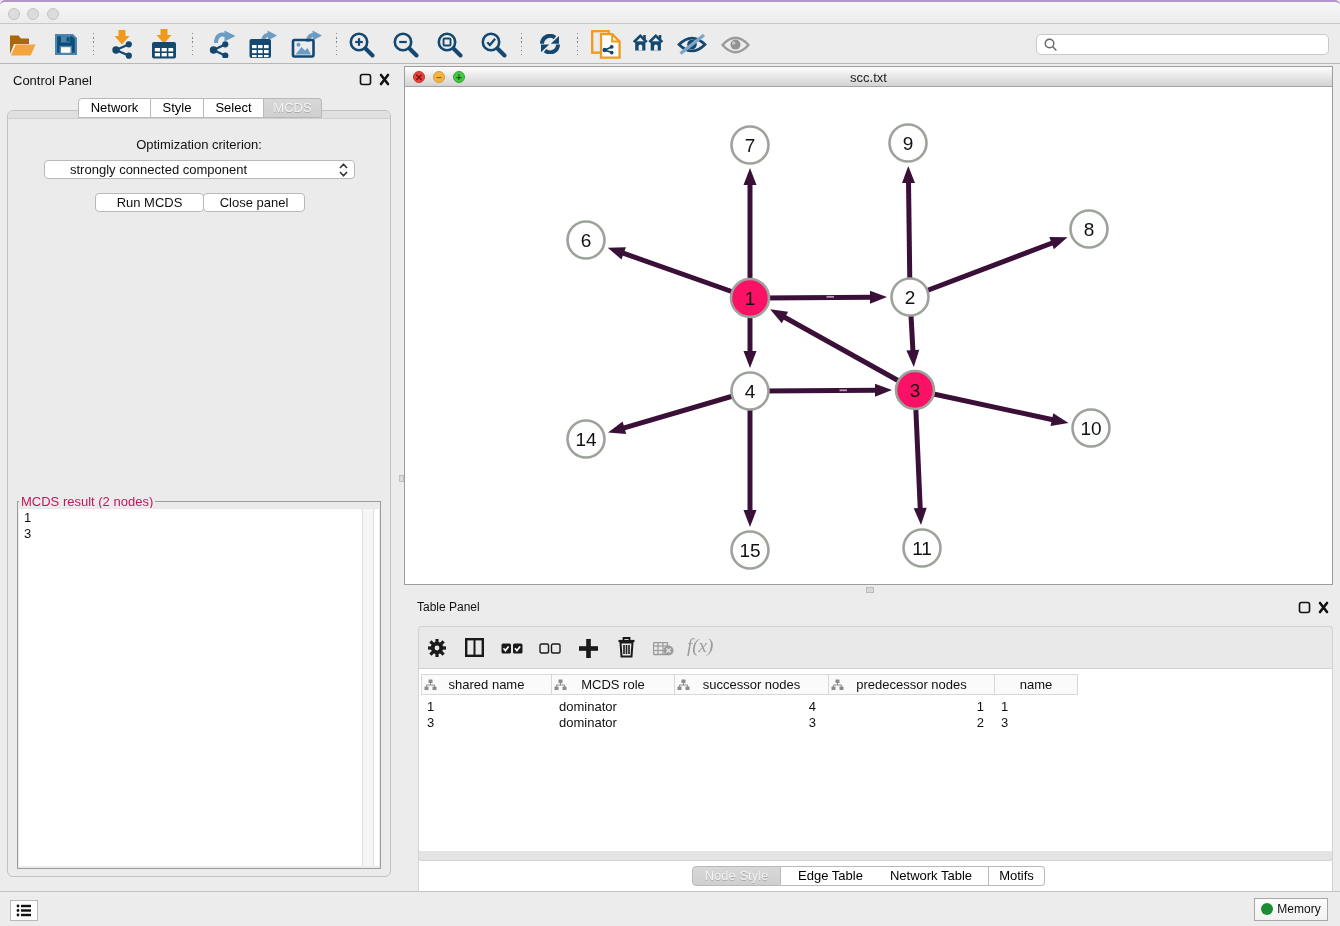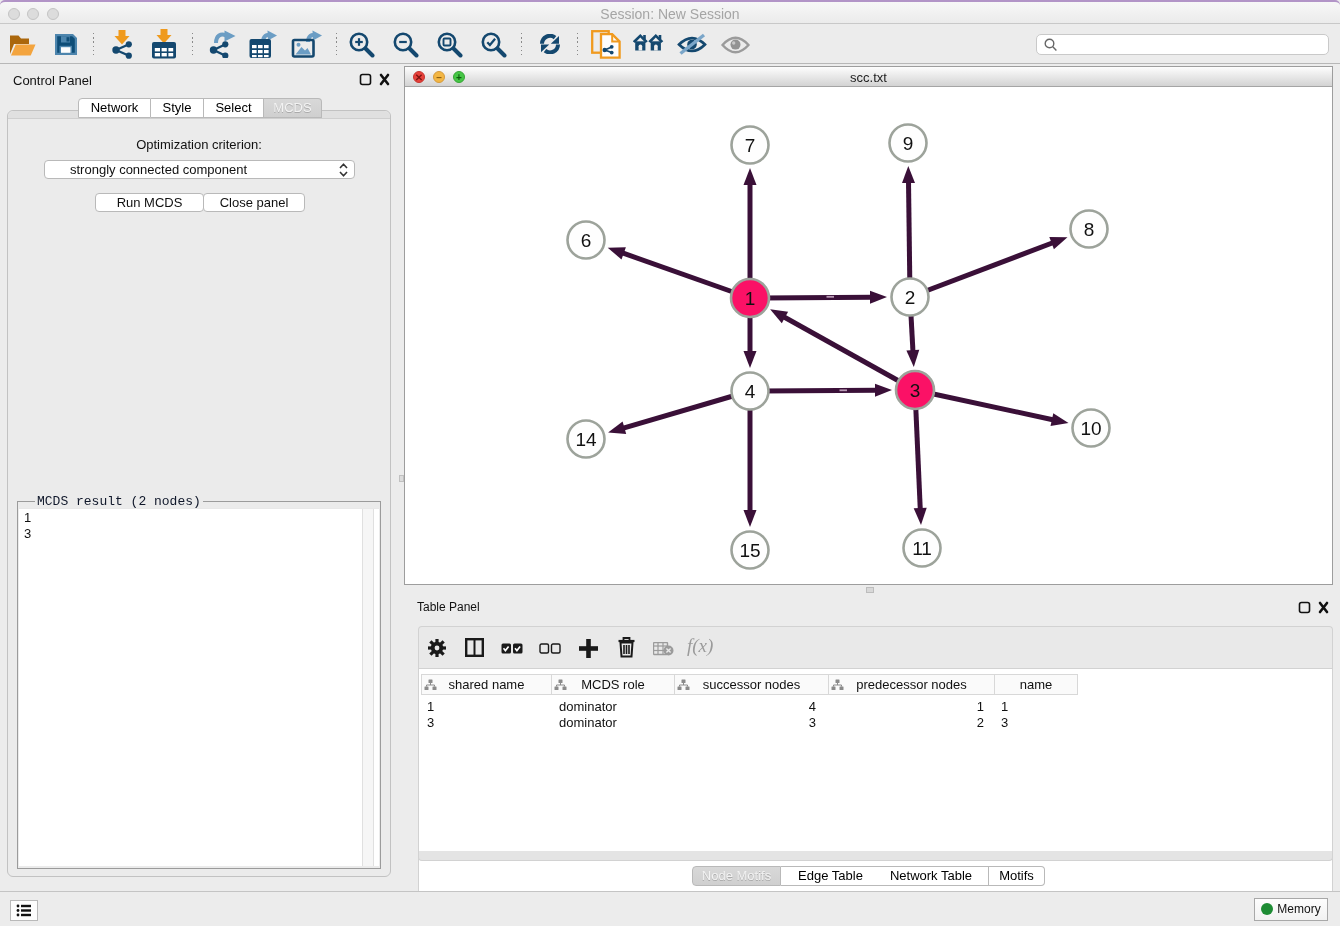--- a/index.html
+++ b/index.html
@@ -37,21 +37,21 @@
   border:1px solid #c2c2c2; border-radius:6px; }
 #cp-body::before { content:""; position:absolute; left:0; top:0; width:100%; height:7px;
   background:#e0e0e0; border-bottom:1px solid #cfcfcf; border-radius:6px 6px 0 0; }
 #opt-label { left:0; top:27px; width:100%; text-align:center; font-size:13px; color:#111; }
 #opt-select { left:44px; top:160px; width:311px; height:19px; background:#fff;
   border:1px solid #b9b9b9; border-radius:4px; font-size:13px; color:#111;
   line-height:17px; padding-left:25px; }
 .btn { position:absolute; height:19px; background:#fff; border:1px solid #b9b9b9;
   border-radius:4px; font-size:13px; color:#111; text-align:center; line-height:17px; }
 #mcds-box { left:17px; top:494px; width:364px; height:375px; border:1px solid #9b9b9b; }
-#mcds-box legend { font-size:13px; color:#0f172a; margin-left:17px; padding:0 2px;font-family:Liberation Mono, monospace; }
+#mcds-box legend { font-size:13px; color:#be185d; margin-left:1px; padding:0 2px; }
 #mcds-inner { position:absolute; left:1px; top:-1px; width:360px; height:358px; background:#fff;
   border-top:1px solid #e8e8e8; }
 #mcds-inner .num { position:absolute; left:5px; font-size:13px; color:#111; }
 #mcds-sb { position:absolute; left:343px; top:0; width:12px; height:357px; background:#f6f6f6;
   border-left:1px solid #e0e0e0; border-right:1px solid #e0e0e0; }
 
 
 #netwin { left:404px; top:66px; width:929px; height:519px; border:1px solid #9d9d9d;
   background:#fff; }
 #nettitle { left:0; top:0; width:100%; height:20px;
@@ -88,21 +88,20 @@
 #membtn .dot { display:inline-block; width:12px; height:12px; border-radius:50%;
   background:#1e8c34; vertical-align:-2px; margin-right:4px; }
 </style>
 </head>
 <body>
 
 <div id="titlebar" class="abs">
   <div class="light" style="left:8px"></div>
   <div class="light" style="left:27px"></div>
   <div class="light" style="left:47px"></div>
-  <div class="t">Session: New Session</div>
 </div>
 
 <div id="toolbar" class="abs">
   <div id="tb-icons">
   <svg class="tbi" style="left:9px;top:7px" width="27" height="21" viewBox="0 0 27 21">
     <path d="M1,0.5 h8.5 l2.5,3 h8 v5.5 h-15 l-4,10 z" fill="#ab670c"></path>
     <path d="M6.8,9.5 h19.7 l-4.8,11 h-19.7 z" fill="#f3a43e"></path>
   </svg>
   <svg class="tbi" style="left:54px;top:5px" width="24" height="23" viewBox="0 0 24 23">
     <path d="M1,1 h18 l4,4 v17 h-22 z" fill="#4d85ad"></path>
@@ -492,21 +491,21 @@
   <div class="td" style="left:545px;top:30px;width:20px;text-align:right">1</div>
   <div class="td" style="left:582px;top:30px">1</div>
   <div class="td" style="left:8px;top:46px">3</div>
   <div class="td" style="left:140px;top:46px">dominator</div>
   <div class="td" style="left:377px;top:46px;width:20px;text-align:right">3</div>
   <div class="td" style="left:545px;top:46px;width:20px;text-align:right">2</div>
   <div class="td" style="left:582px;top:46px">3</div>
 </div>
 <div id="tp-strip" class="abs"></div>
 <div id="tp-bottabs" class="abs">
-  <div class="tab gray" style="left:0;width:89px;border-radius:4px 0 0 4px">Node Motifs</div>
+  <div class="tab gray" style="left:0;width:89px;border-radius:4px 0 0 4px">Node Style</div>
   <div class="tab" style="left:89px;width:100px;border-left:none">Edge Table</div>
   <div class="tab" style="left:182px;width:115px;border-left:none">Network Table</div>
   <div class="tab" style="left:297px;width:56px;border-left:none;border-radius:0 4px 4px 0">Motifs</div>
 </div>
 
 <div id="statusbar" class="abs">
   <div id="listbtn"><svg width="26" height="19" viewBox="0 0 26 19">
     <g fill="#111">
           <circle cx="7" cy="5" r="1.4"></circle>
           <circle cx="7" cy="9.5" r="1.4"></circle>

